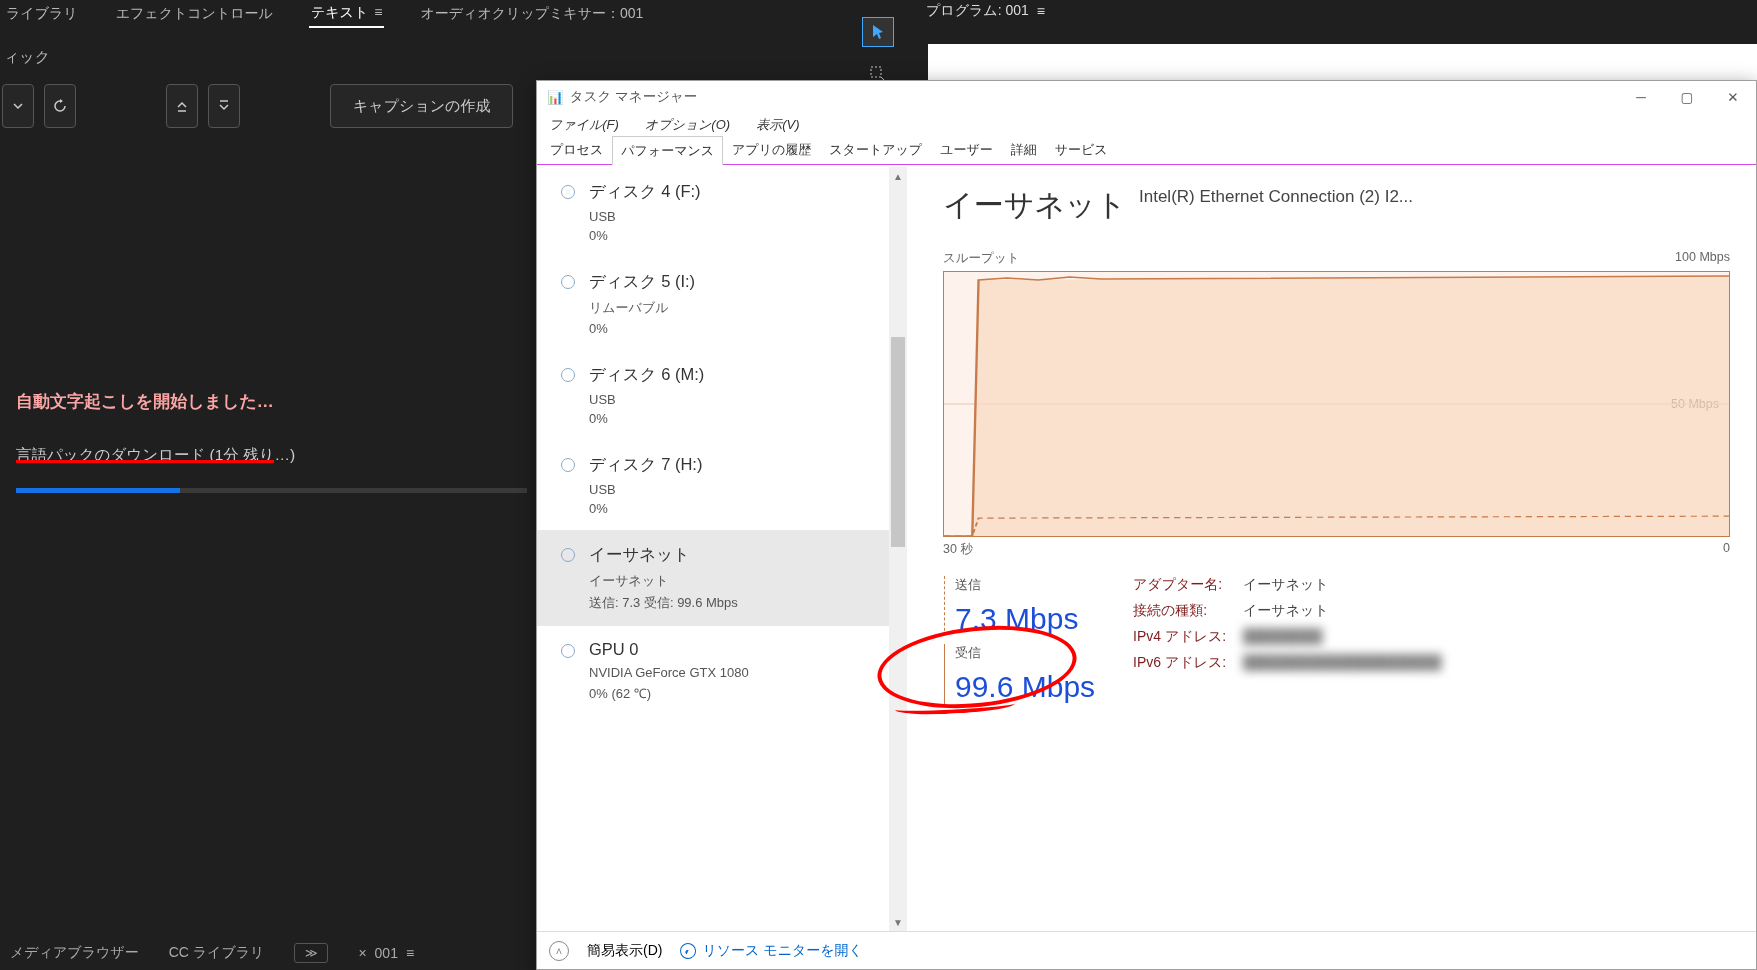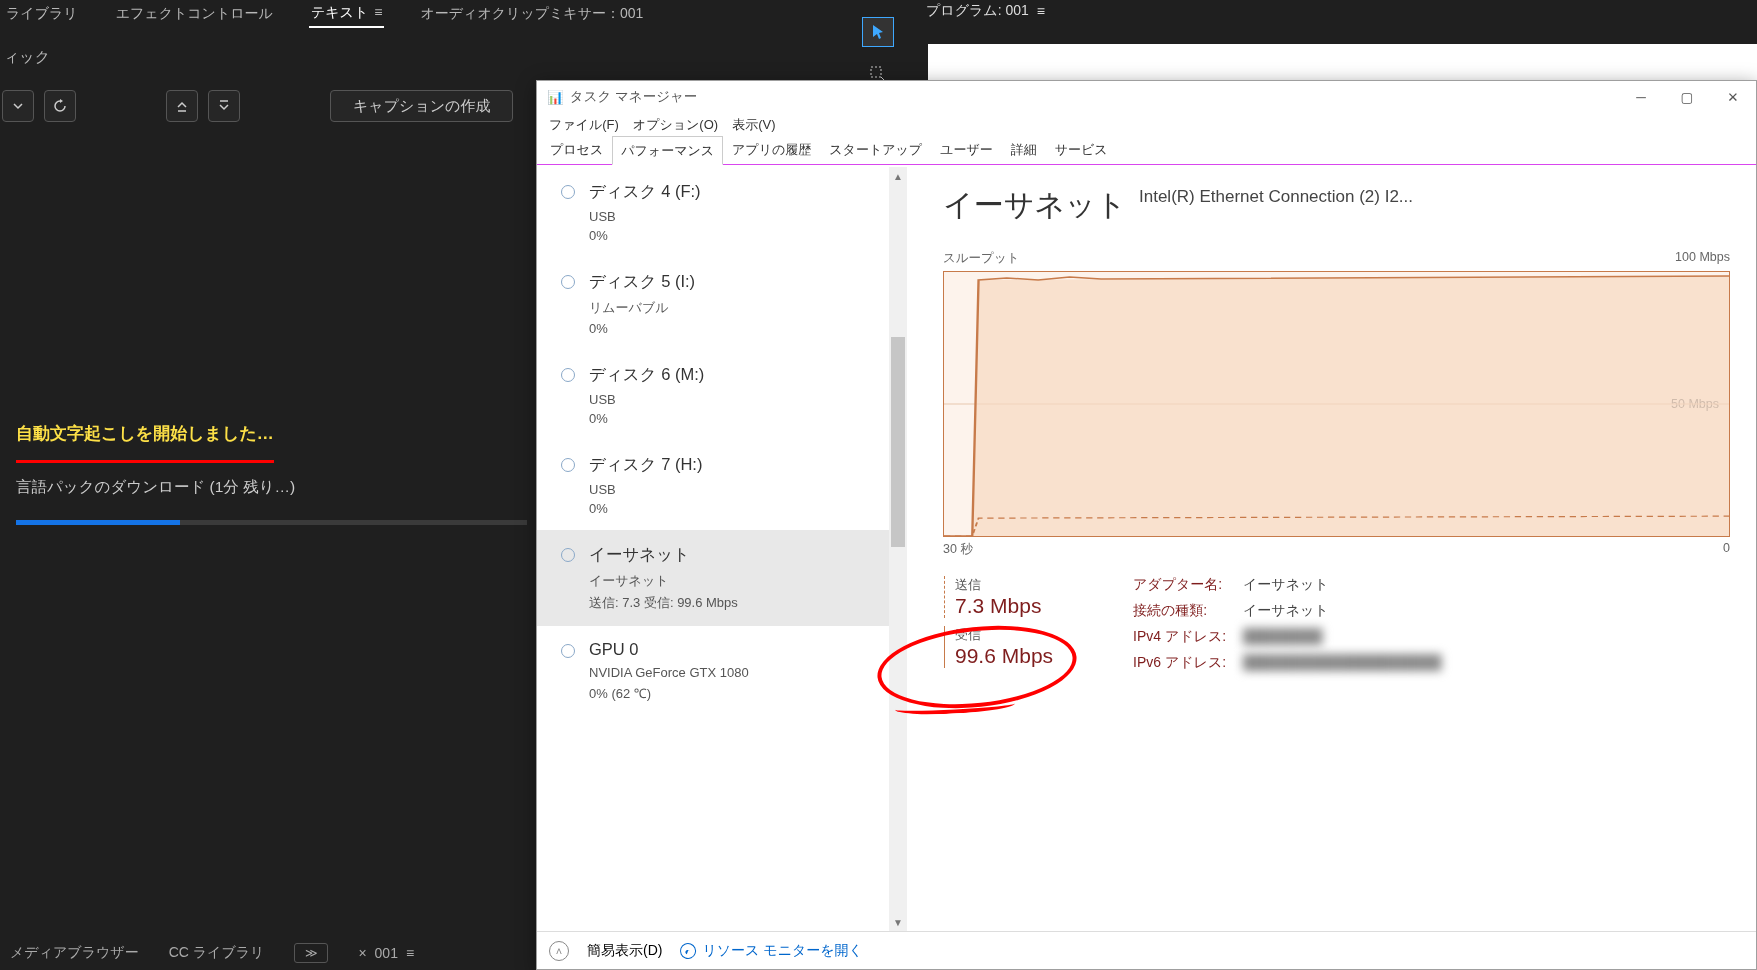--- a/index.html
+++ b/index.html
@@ -7,26 +7,26 @@
 
   
   .editor{position:absolute;inset:0;background:#1f1f1f;}
   .editor-topbar{position:absolute;top:0;left:0;right:0;height:28px;display:flex;align-items:center;padding-left:4px;gap:34px;font-size:14px;color:#b8b8b8;}
   .editor-topbar .tab{padding:4px 2px;cursor:pointer;}
   .editor-topbar .tab.active{color:#fff;border-bottom:2px solid #fff;}
   .editor-topbar .menu-icon{display:inline-block;margin-left:6px;color:#b8b8b8;}
   .editor-sub{position:absolute;top:48px;left:0;font-size:15px;color:#b8b8b8;padding-left:4px;}
 
   .editor-ctl-row{position:absolute;top:86px;left:0;height:40px;display:flex;align-items:center;gap:10px;padding-left:2px;}
-  .ctl-btn{width:32px;height:32px;border:1px solid #555;border-radius:4px;display:flex;align-items:center;justify-content:center;color:#ccc;background:#262626;cursor:pointer;}
+  .ctl-btn{width:32px;height:44px;border:1px solid #555;border-radius:4px;display:flex;align-items:center;justify-content:center;color:#ccc;background:#262626;cursor:pointer;}
   .ctl-btn.wide{width:auto;padding:0 22px;font-size:15px;}
   .ctl-gap{width:70px;}
 
   .transcribe-block{position:absolute;top:390px;left:16px;right:1230px;}
-  .transcribe-title{font-size:17px;color:#fde047;font-weight:600;margin-top:32px;}
+  .transcribe-title{font-size:17px;color:#fca5a5;font-weight:600;}
   .transcribe-sub{margin-top:32px;font-size:15.5px;color:#ccc;}
   .red-underline{position:absolute;top:70px;left:0;width:258px;border-bottom:3px solid #ff0000;}
   .progress-track{margin-top:22px;height:5px;background:#3a3a3a;width:100%;position:relative;}
   .progress-fill{position:absolute;left:0;top:0;bottom:0;background:#1473e6;}
 
   .editor-bottom-tabs{position:absolute;bottom:0;left:0;right:0;height:34px;background:#1f1f1f;display:flex;align-items:center;font-size:14px;color:#aaa;gap:30px;padding-left:10px;}
   .bottom-expand{width:34px;height:20px;display:flex;align-items:center;justify-content:center;border:1px solid #555;border-radius:3px;font-size:12px;}
   .bottom-seq{display:flex;align-items:center;gap:8px;}
   .bottom-close{color:#aaa;}
 
@@ -35,21 +35,21 @@
 
   .tool-col{position:absolute;top:18px;left:854px;width:48px;display:flex;flex-direction:column;align-items:center;gap:14px;}
   .tool-col .ti{width:30px;height:28px;display:flex;align-items:center;justify-content:center;color:#3ea8ff;}
   .tool-col .ti.sel{background:#333;outline:1px solid #3ea8ff;}
 
   
   .tm{position:absolute;top:80px;left:536px;width:1221px;height:890px;background:#fff;color:#000;border:1px solid #9f9f9f;font-size:14px;box-shadow:0 4px 18px rgba(0,0,0,.4);}
   .tm-titlebar{height:32px;display:flex;align-items:center;padding-left:10px;font-size:13.5px;color:#555;}
   .tm-titlebar .spacer{flex:1;}
   .tm-winbtn{width:46px;height:32px;display:flex;align-items:center;justify-content:center;color:#555;cursor:pointer;}
-  .tm-menubar{height:24px;display:flex;align-items:center;gap:2px;padding-left:6px;font-size:13px;color:#333;}
+  .tm-menubar{height:24px;display:flex;align-items:center;gap:14px;padding-left:6px;font-size:13px;color:#333;font-style:italic;}
   .tm-menubar span{padding:2px 6px;cursor:pointer;}
 
   .tm-tabs{height:28px;display:flex;align-items:flex-end;border-bottom:1px solid #d946ef;padding-left:4px;font-size:13px;}
   .tm-tabs .ttab{padding:5px 8px 4px;border:1px solid transparent;cursor:pointer;color:#333;}
   .tm-tabs .ttab.active{background:#fff;border:1px solid #ccc;border-bottom-color:#fff;position:relative;top:1px;}
 
   .tm-body{position:absolute;top:86px;bottom:38px;left:0;right:0;display:flex;}
 
   .tm-sidebar{width:370px;position:relative;overflow:hidden;}
   .tm-sidebar-inner{position:absolute;inset:0;overflow-y:auto;}
@@ -69,21 +69,21 @@
   .tm-main .adapter-full{position:absolute;top:20px;left:232px;right:0;font-size:17px;color:#444;white-space:nowrap;overflow:hidden;text-overflow:ellipsis;}
   .chart-hdr{display:flex;justify-content:space-between;font-size:12.5px;color:#666;margin-top:24px;}
   .chart{height:266px;border:1px solid #c77a4a;margin-top:4px;position:relative;background:#fdf3ec;}
   .chart-foot{display:flex;justify-content:space-between;font-size:12.5px;color:#666;margin-top:4px;}
   .chart-50{position:absolute;right:10px;top:50%;transform:translateY(-50%);font-size:12.5px;color:#777;}
   .chart svg{position:absolute;inset:0;width:100%;height:100%;}
 
   .stats-row{display:flex;margin-top:18px;}
   .stats-left{width:190px;}
   .stat-label{font-size:13px;color:#555;}
-  .stat-val{font-size:21px;color:#7f1d1d;margin-top:0;}
+  .stat-val{font-size:30px;color:#1d4ed8;margin-top:8px;}
   .stat-block{margin-bottom:8px;}
   .stat-left-border{border-left:1.5px dashed #c77a4a;padding-left:10px;margin-left:1px;}
   .stat-left-border.solid{border-left-style:solid;}
 
   .stats-right{flex:1;font-size:14px;color:#444;}
   .stats-right .kv{display:flex;margin-bottom:8px;}
   .stats-right .kv .k{width:110px;color:#7f1d1d;}
   .stats-right .kv .v.blur{filter:blur(5px);color:#888;}
 
   .tm-footer{position:absolute;bottom:0;left:0;right:0;height:38px;border-top:1px solid #ddd;display:flex;align-items:center;padding-left:12px;gap:18px;font-size:14px;}

